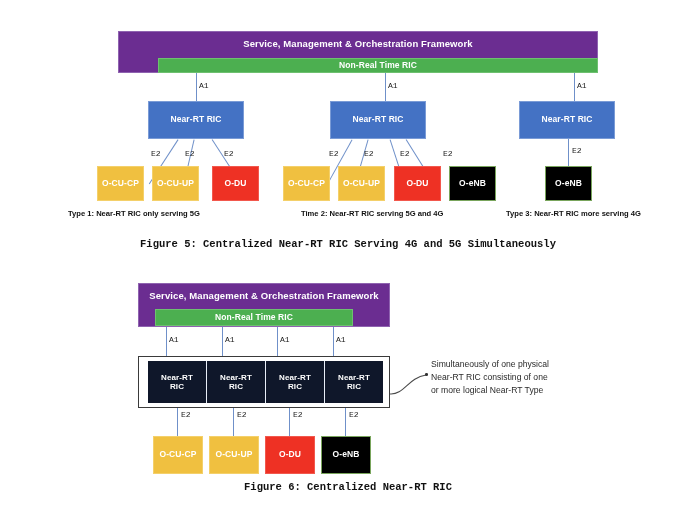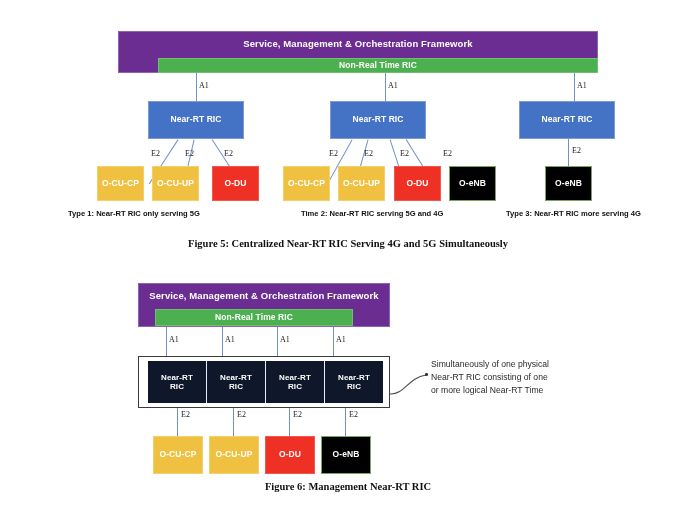--- a/index.html
+++ b/index.html
@@ -53,34 +53,34 @@
   .green{background:#000000;color:#ffffff;font-size:8.5px;border:1px solid #79a55c;}
 
   
   .vline{position:absolute;background:#6f90c9;width:1.3px;}
   .dline{position:absolute;background:#6f90c9;height:1.2px;transform-origin:0 50%;}
 
   .lbl{
     position:absolute;
     font-size:8px;
     color:#1a1a1a;
-    font-family:Liberation Serif, serif;
+    font-family:Liberation Mono, monospace;
     white-space:nowrap;
   }
   .typecap{
     position:absolute;
     font-size:7.6px;
     color:#111111;
     font-weight:bold;
     white-space:nowrap;
     font-family:"Liberation Sans", sans-serif;
   }
   .figcap{
     position:absolute;
-    font-family:Liberation Serif, serif;
+    font-family:Liberation Mono, monospace;
     font-weight:bold;
     font-size:10.5px;
     color:#111111;
     white-space:nowrap;
     text-align:center;
   }
   .container-box{
     position:absolute;
     border:1.4px solid #3a3a3a;
     background:#ffffff;
@@ -216,21 +216,21 @@
   <div style="position:absolute;left:324px;top:361px;width:1px;height:42px;background:#e8eef8;"></div>
 
   <svg class="leader" style="left:390px;top:368px;width:60px;height:32px;" viewBox="0 0 60 32">
     <path d="M0 26 C 14 27, 18 10, 36 7" stroke="#4a4a4a" stroke-width="1.1" fill="none"></path>
   </svg>
   <div class="dot" style="left:425px;top:373px;"></div>
 
   <div class="annot" style="left:431px;top:358px;">
     <div>Simultaneously of one physical</div>
     <div>Near-RT RIC consisting of one</div>
-    <div>or more logical Near-RT Time</div>
+    <div>or more logical Near-RT Type</div>
   </div>
 
   <div class="vline" style="left:177px;top:408px;height:28px;"></div>
   <div class="vline" style="left:233px;top:408px;height:28px;"></div>
   <div class="vline" style="left:289px;top:408px;height:28px;"></div>
   <div class="vline" style="left:345px;top:408px;height:28px;"></div>
   <div class="lbl" style="left:181px;top:410px;">E2</div>
   <div class="lbl" style="left:237px;top:410px;">E2</div>
   <div class="lbl" style="left:293px;top:410px;">E2</div>
   <div class="lbl" style="left:349px;top:410px;">E2</div>
@@ -241,15 +241,15 @@
   <div class="node amber" style="left:209px;top:436px;width:50px;height:38px;">
     <span>O-CU-UP</span>
   </div>
   <div class="node red" style="left:265px;top:436px;width:50px;height:38px;">
     <span>O-DU</span>
   </div>
   <div class="node green" style="left:321px;top:436px;width:50px;height:38px;">
     <span>O-eNB</span>
   </div>
 
-  <div class="figcap" style="left:0;top:481px;width:696px;">Figure 6: Management Near-RT RIC</div>
+  <div class="figcap" style="left:0;top:481px;width:696px;">Figure 6: Centralized Near-RT RIC</div>
 
 </div>
 
 </body></html>

